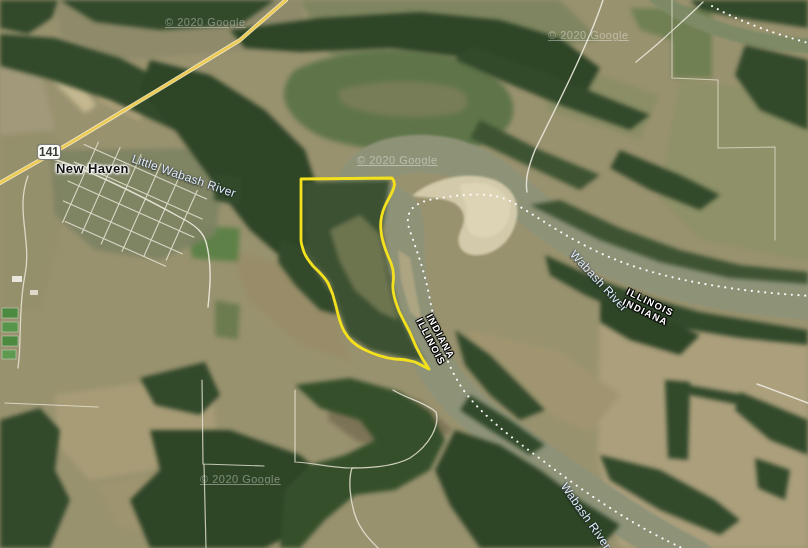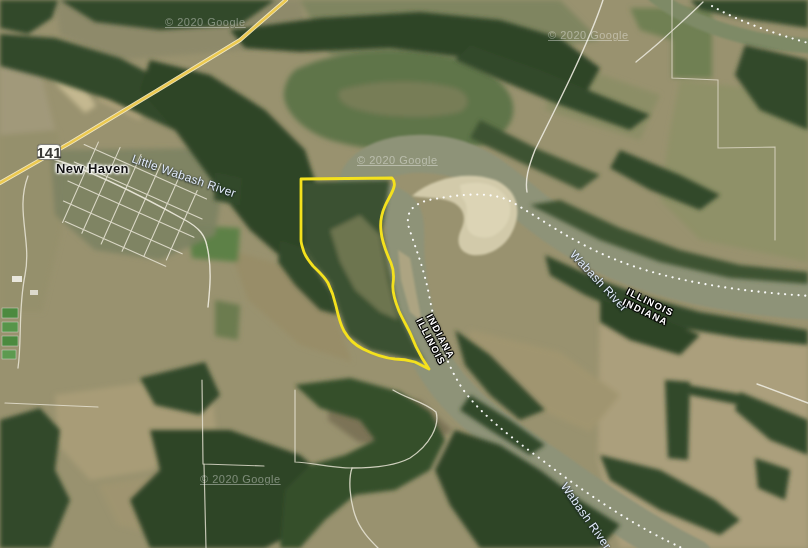--- a/index.html
+++ b/index.html
@@ -21,21 +21,21 @@
   .state-pair{
     font-size:9.5px;font-weight:bold;color:#fff;letter-spacing:1.4px;line-height:11px;
     text-align:center;transform-origin:center;
     text-shadow:-1px -1px 0 #000,1px -1px 0 #000,-1px 1px 0 #000,1px 1px 0 #000,0 0 3px #000;
   }
   .watermark{font-size:11px;color:rgba(255,255,255,.38);letter-spacing:.5px;text-decoration:underline;}
   .route-shield{
     position:absolute;left:37px;top:144px;width:22px;height:14px;
     background:#fcfcf7;border:1px solid #80807a;border-radius:4px;
     display:flex;align-items:center;justify-content:center;
-    font-size:15px;font-weight:bold;color:#3a3a36;box-shadow:0 0 1px rgba(0,0,0,.4);
+    font-size:12px;font-weight:bold;color:#3a3a36;box-shadow:0 0 1px rgba(0,0,0,.4);
   }
 </style>
 </head>
 <body>
 
 <div id="viewport">
 <svg width="808" height="548" viewBox="0 0 808 548">
   <defs>
     <filter id="soft1" x="-20%" y="-20%" width="140%" height="140%">
           <feGaussianBlur stdDeviation="1.2"></feGaussianBlur>

